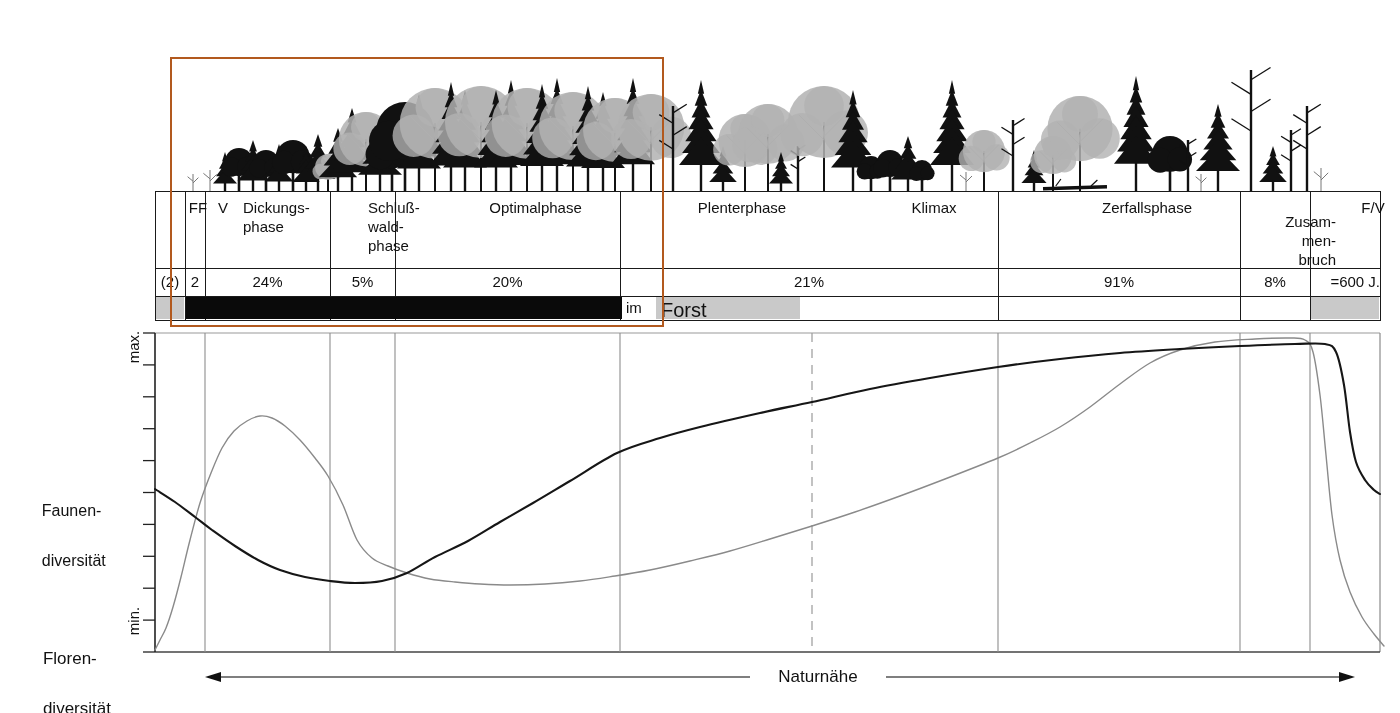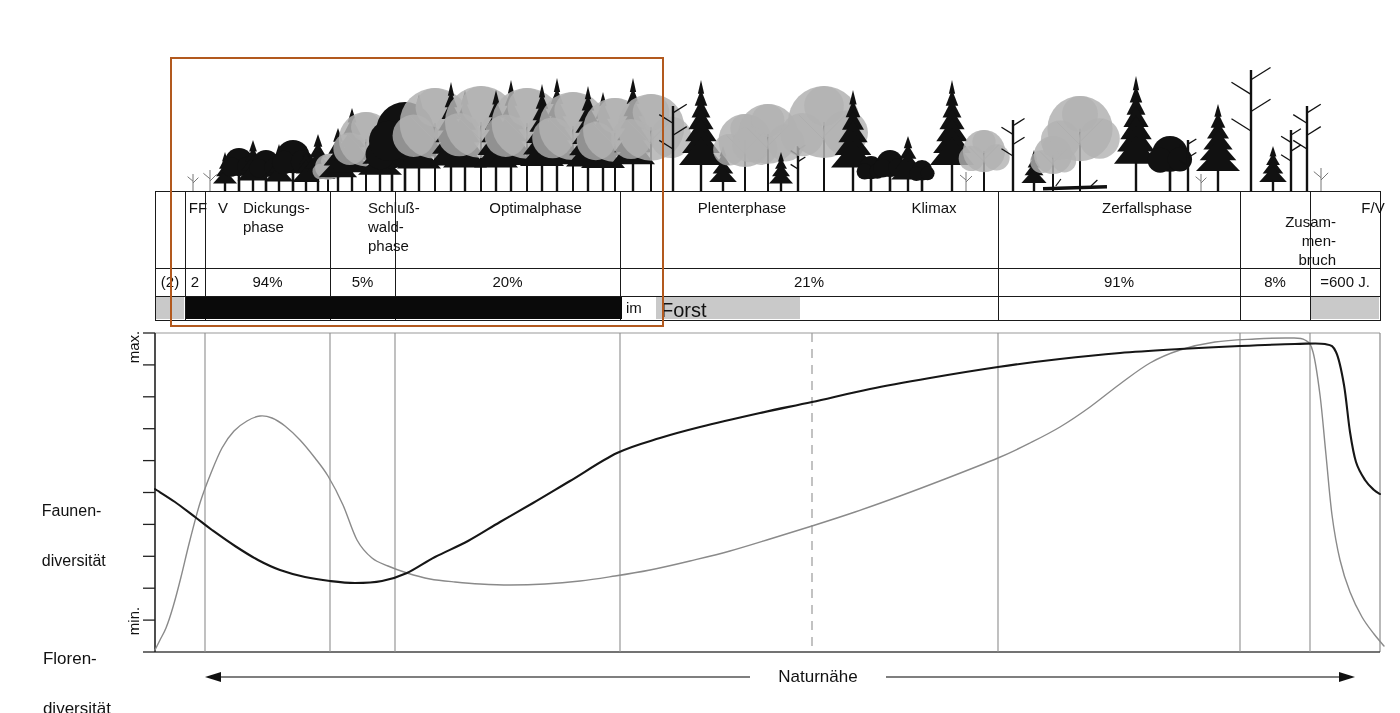--- a/index.html
+++ b/index.html
@@ -532,38 +532,38 @@
       <div class="vline" style="left: 998px; top: 191px; width: 1px; height: 129px;"></div>
       <div class="vline" style="left: 1240px; top: 191px; width: 1px; height: 129px;"></div>
       <div class="vline" style="left: 1310px; top: 191px; width: 1px; height: 129px;"></div>
       <div class="vline" style="left: 1380px; top: 191px; width: 1px; height: 129px;"></div>
       <div class="hdr" style="left: 155px; top: 198px; width: 30px; text-align: center;">FF</div>
       <div class="pct" style="left: 155px; top: 273px; width: 30px;">(2)</div>
       <div class="hdr" style="left: 185px; top: 198px; width: 20px; text-align: center;">V</div>
       <div class="pct" style="left: 185px; top: 273px; width: 20px;">2</div>
       <div class="hdr" style="left: 215px; top: 198px; width: 113px; text-align: left;">Dickungs-
 phase</div>
-      <div class="pct" style="left: 205px; top: 273px; width: 125px;">94%</div>
+      <div class="pct" style="left: 205px; top: 273px; width: 125px;">24%</div>
       <div class="hdr" style="left: 340px; top: 198px; width: 53px; text-align: left;">Schluß-
 wald-
 phase</div>
       <div class="pct" style="left: 330px; top: 273px; width: 65px;">5%</div>
       <div class="hdr" style="left: 395px; top: 198px; width: 225px; text-align: center;">Optimalphase</div>
       <div class="pct" style="left: 395px; top: 273px; width: 225px;">20%</div>
       <div class="hdr" style="left: 634px; top: 198px; width: 160px; text-align: center;">Plenterphase</div>
       <div class="hdr" style="left: 826px; top: 198px; width: 160px; text-align: center;">Klimax</div>
       <div class="pct" style="left: 620px; top: 273px; width: 378px;">21%</div>
       <div class="hdr" style="left: 998px; top: 198px; width: 242px; text-align: center;">Zerfallsphase</div>
       <div class="pct" style="left: 998px; top: 273px; width: 242px;">91%</div>
       <div class="hdr" style="left: 1250px; top: 212px; width: 58px; text-align: right;">Zusam-
 men-
 bruch</div>
       <div class="pct" style="left: 1240px; top: 273px; width: 70px;">8%</div>
       <div class="hdr" style="left: 1310px; top: 198px; width: 70px; text-align: center;">F/V</div>
-      <div class="pct" style="left: 1310px; top: 273px; width: 70px;">=600 J.</div>
+      <div class="pct" style="left: 1310px; top: 273px; width: 70px; text-align: right;">=600 J.</div>
       <div class="barcell" style="left: 156px; top: 297px; width: 28px; height: 22px; background: rgb(201, 201, 201);"></div>
       <div class="barcell" style="left: 656px; top: 297px; width: 144px; height: 22px; background: rgb(201, 201, 201);"></div>
       <div class="barcell" style="left: 1311px; top: 297px; width: 68px; height: 22px; background: rgb(201, 201, 201);"></div>
       <div class="barcell" style="left: 186px; top: 297px; width: 436px; height: 22px; background: rgb(10, 10, 10);"></div>
       <div class="barcell" style="left: 626px; top: 299px; font-size: 15px;">im</div>
       <div class="barcell" style="left: 661px; top: 299px; font-size: 20px;">Forst</div>
     </div>
 
   <div id="highlight-box" style="left: 170px; top: 57px; width: 490px; height: 266px; border-color: rgb(178, 89, 30);"></div>
 

